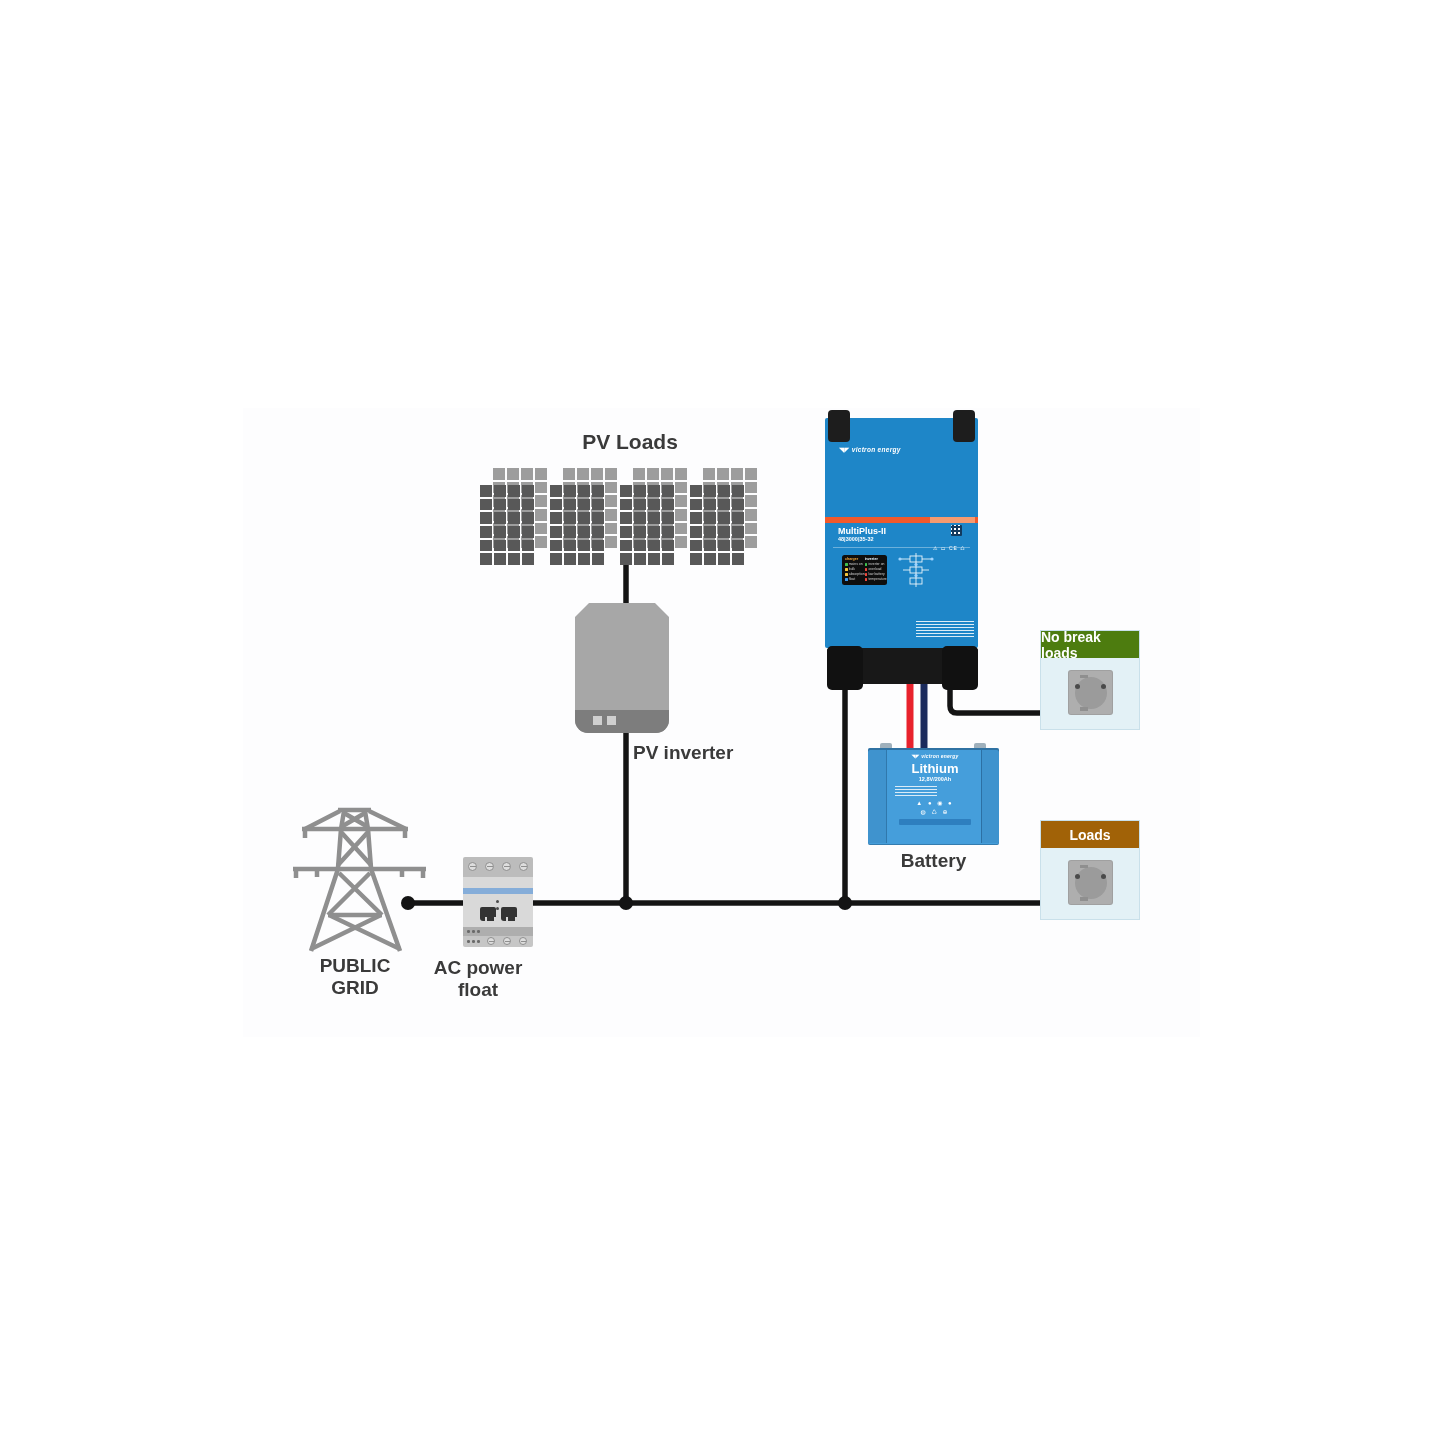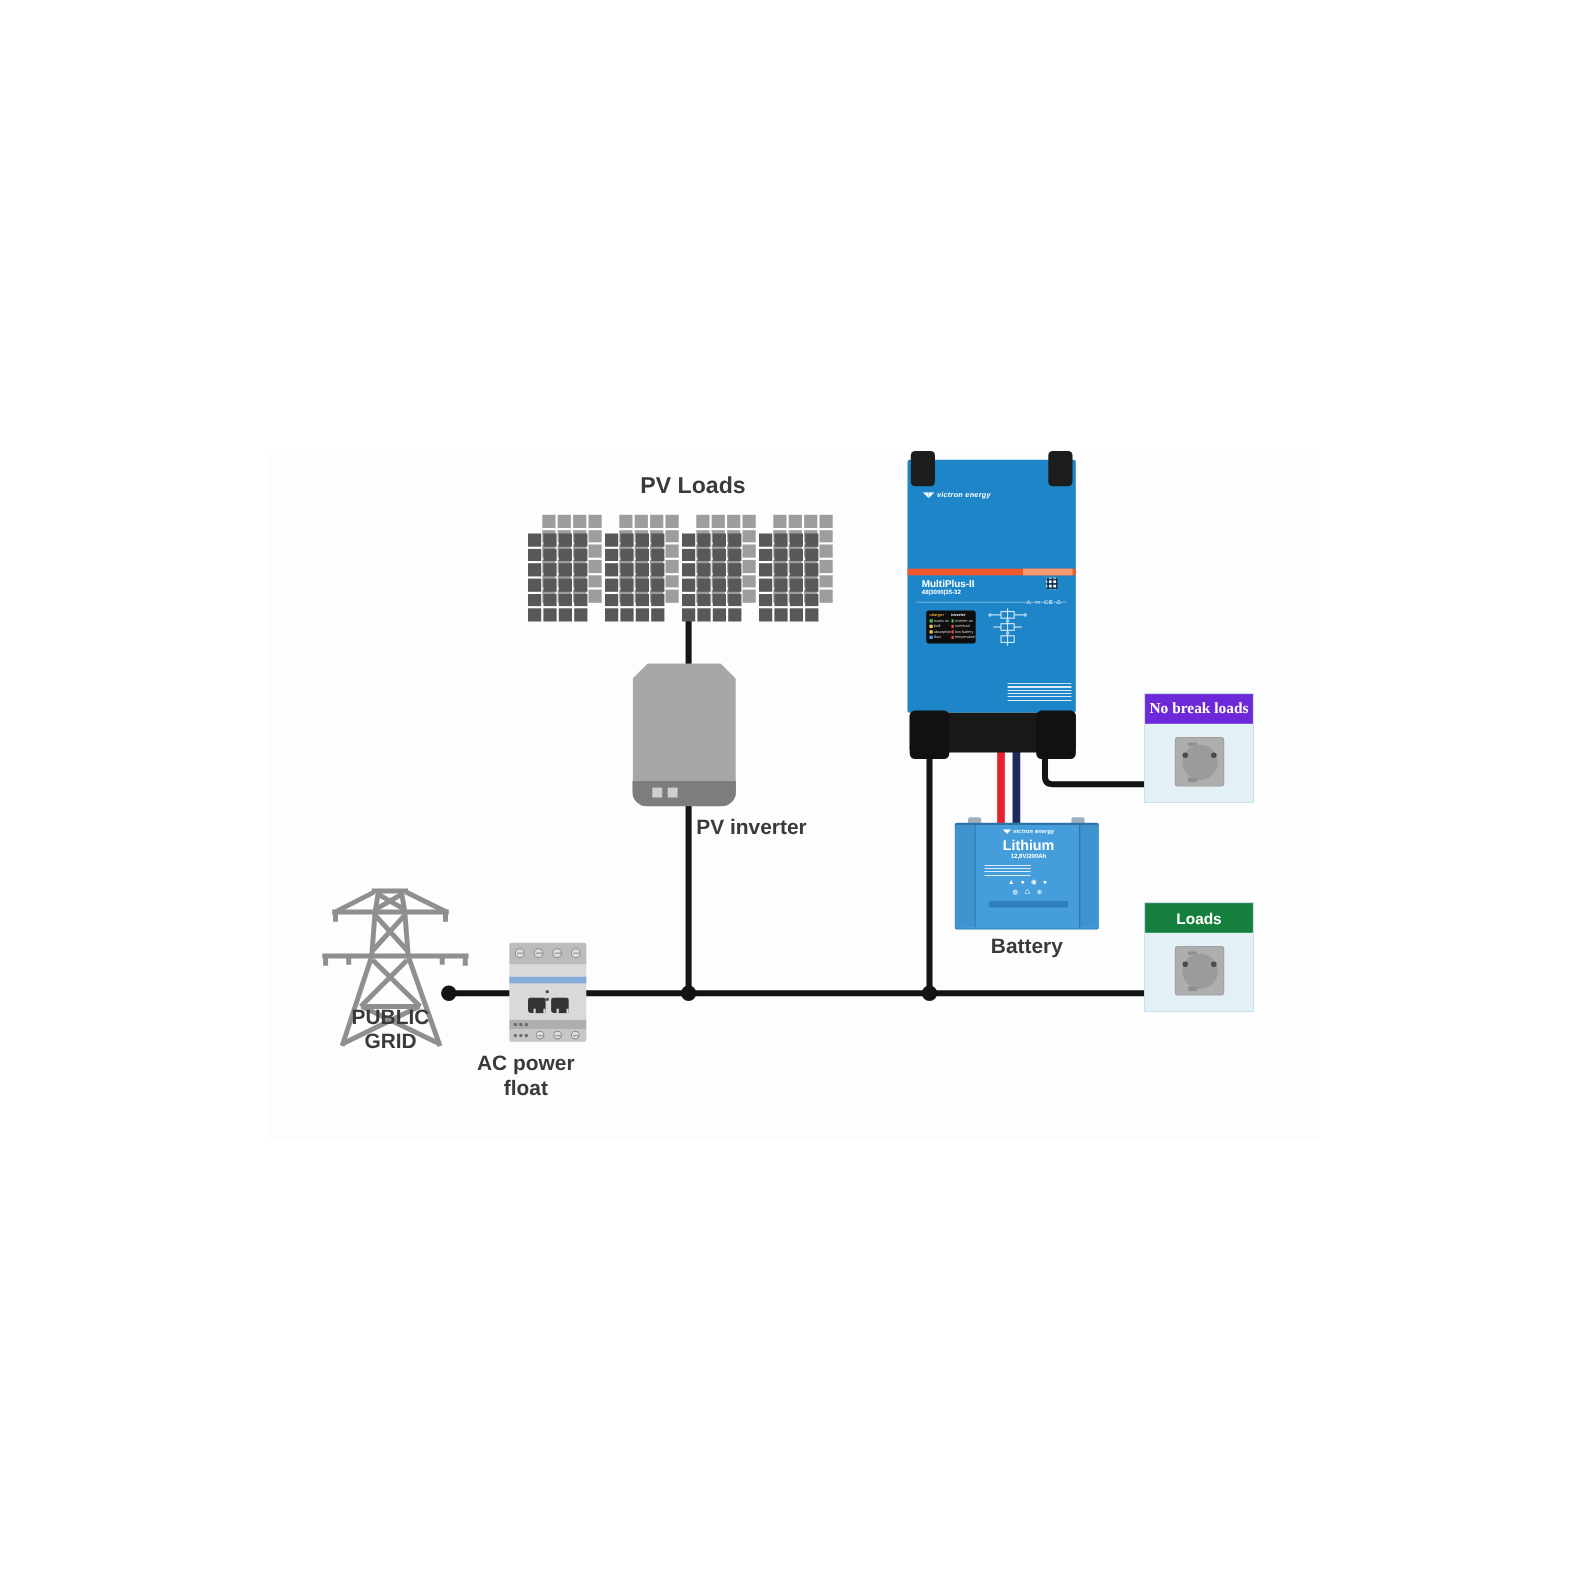--- a/index.html
+++ b/index.html
@@ -443,42 +443,42 @@
     <div id="bat-type">Lithium</div>
     <div id="bat-spec">12,8V/200Ah</div>
     <div id="bat-lines"></div>
     <div class="bat-icons">▲ ● ◉ ●</div>
     <div class="bat-icons">◍ ♺ ⊕</div>
     <div id="bat-bar"></div>
   </div>
   <div class="abs caption" style="left:868px;top:850px;width:131px;">Battery</div>
 
   <div class="abs loadbox" style="top:630px;">
-    <div class="head" style="background:#6d28d9;font-family:Liberation Serif, serif;">No break loads</div>
+    <div class="head" style="background:#4d7c0f;">No break loads</div>
     <div class="outlet">
       <div class="ring"></div>
         <div class="notch t"></div>
         <div class="notch b"></div>
       <div class="hole l"></div>
         <div class="hole r"></div>
     </div>
   </div>
 
   <div class="abs loadbox" style="top:820px;">
-    <div class="head" style="background:#15803d;">Loads</div>
+    <div class="head" style="background:#a16207;">Loads</div>
     <div class="outlet">
       <div class="ring"></div>
         <div class="notch t"></div>
         <div class="notch b"></div>
       <div class="hole l"></div>
         <div class="hole r"></div>
     </div>
   </div>
 
-  <div class="abs caption" style="left:295px;top:915px;width:120px;">
+  <div class="abs caption" style="left:295px;top:955px;width:120px;">
     <div>PUBLIC</div>
     <div>GRID</div>
   </div>
 
   <div id="meter" class="abs">
     <div class="strip-top"></div>
     <div class="screw" style="left:5px;top:5px;"></div>
     <div class="screw" style="left:22px;top:5px;"></div>
     <div class="screw" style="left:39px;top:5px;"></div>
     <div class="screw" style="left:56px;top:5px;"></div>

